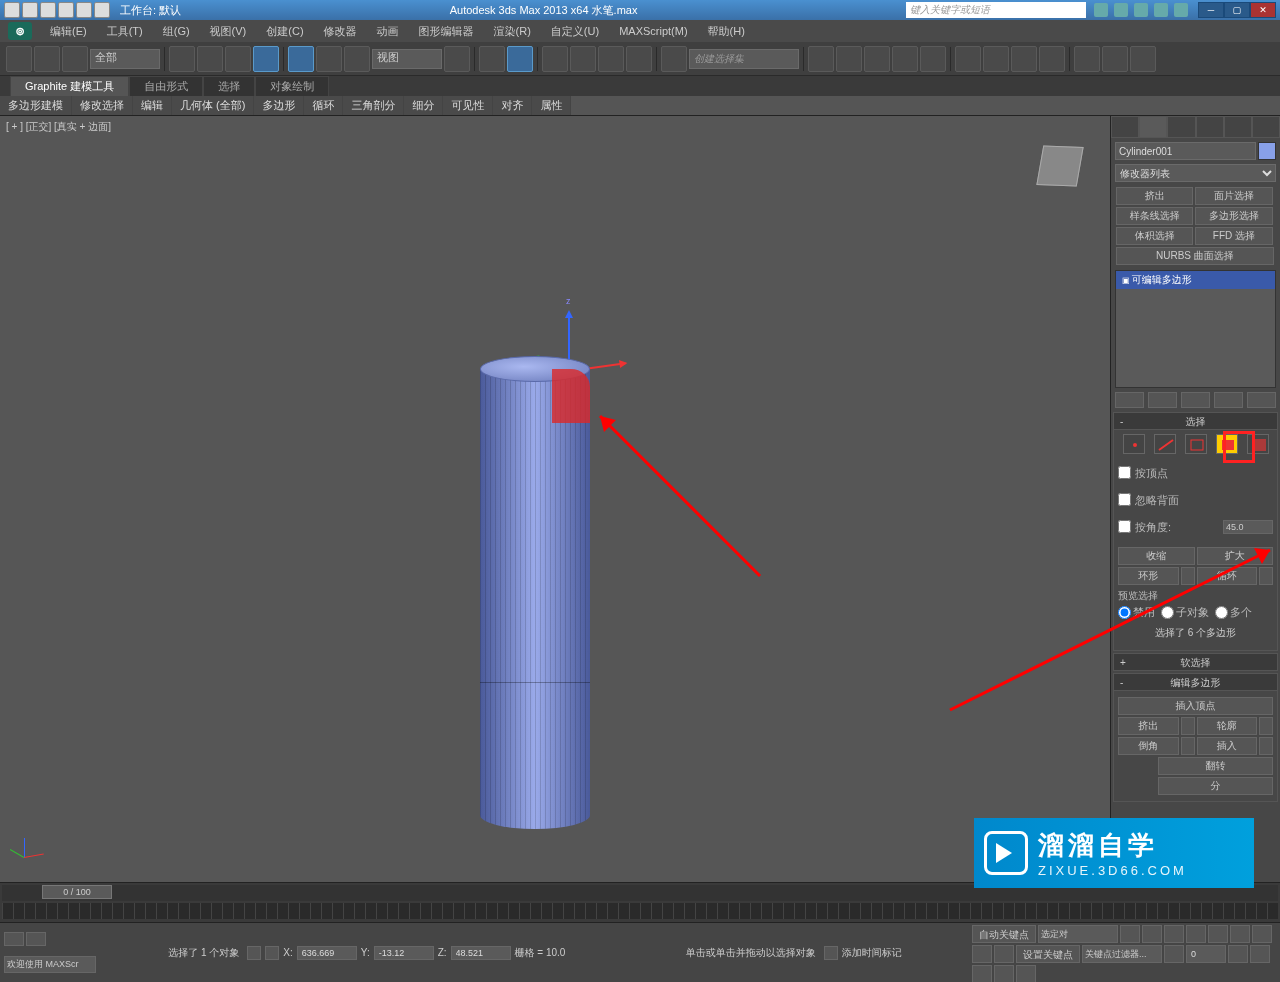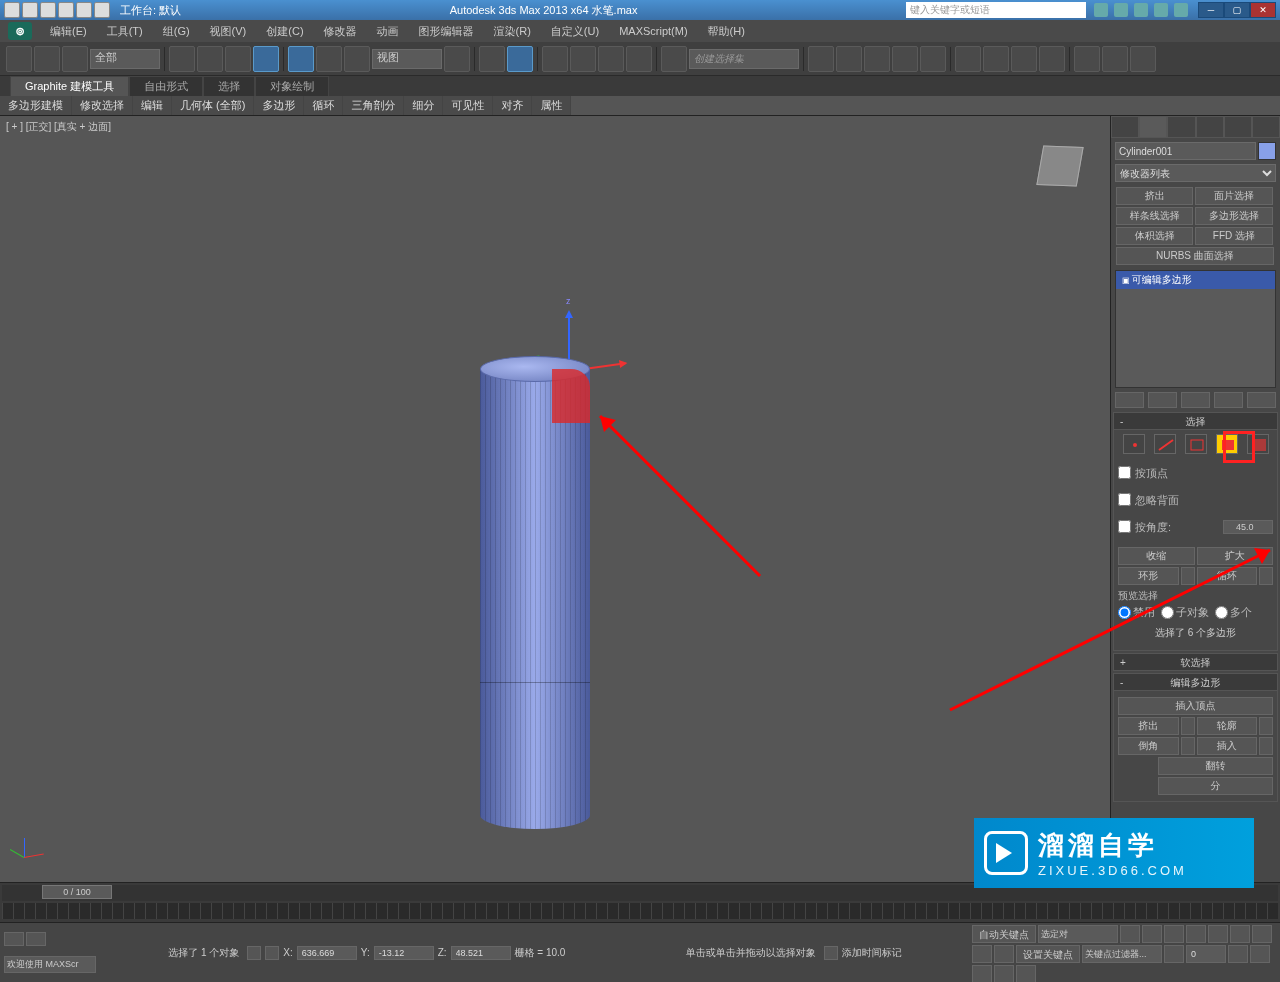--- a/index.html
+++ b/index.html
@@ -2,21 +2,21 @@
 <html><head>
 <meta charset="utf-8">
 <style>
 *{margin:0;padding:0;box-sizing:border-box;font-family:"Microsoft YaHei",Arial,sans-serif;font-size:11px;user-select:none}
 body{background:#3a3a3a;width:1280px;height:982px;overflow:hidden;position:relative}
 .titlebar{background:linear-gradient(#4a90d0,#3a70a8);height:20px;display:flex;align-items:center;color:#fff;padding:0 4px}
 .titlebar .qat{display:flex;gap:2px;align-items:center}
 .titlebar .qat .ico{width:16px;height:16px;background:#ddd;border:1px solid #888;border-radius:2px}
 .titlebar .workspace{margin-left:10px;color:#fff}
 .titlebar .titletext{flex:1;text-align:center;color:#fff}
-.titlebar .search{width:180px;height:16px;background:#fff;color:#999;padding:0 4px;font-size:10px;line-height:16px}
+.titlebar .search{width:180px;height:16px;background:#fff;color:#999;font-style:italic;padding:0 4px;font-size:10px;line-height:16px}
 .titlebar .right-icons{display:flex;gap:6px;margin-left:8px;align-items:center}
 .titlebar .right-icons .ico{width:14px;height:14px;background:#6aa;border-radius:2px}
 .titlebar .winbtns{display:flex;margin-left:10px}
 .titlebar .winbtns div{width:26px;height:16px;background:#2a5a8a;border:1px solid #1a4a7a;color:#fff;text-align:center;line-height:14px;font-size:9px}
 .titlebar .winbtns .close{background:#a33}
 .menubar{background:#4a4a4a;height:22px;display:flex;align-items:center;padding:0 8px}
 .menubar .logo{width:24px;height:18px;background:#1a6a5a;border-radius:3px;margin-right:8px;color:#fff;text-align:center;line-height:18px;font-weight:bold}
 .menubar .mi{color:#ccc;padding:0 10px;cursor:pointer}
 .toolbar{background:#3f3f3f;height:34px;display:flex;align-items:center;padding:0 6px;gap:2px;border-bottom:1px solid #2a2a2a}
 .toolbar .tbtn{width:26px;height:26px;background:#4a4a4a;border:1px solid #5a5a5a;border-radius:2px}
@@ -76,21 +76,21 @@
 .rollout-head::before{content:"-";position:absolute;left:6px}
 .rollout-head.plus::before{content:"+"}
 .rollout-body{background:#474747;padding:4px;border:1px solid #555;border-top:none}
 .subobj-row{display:flex;justify-content:space-around;margin-bottom:4px}
 .subobj-row .so{width:22px;height:20px;border:1px solid #666;background:#444;position:relative}
 .subobj-row .so.red{color:#e33}
 .subobj-row .so svg{width:100%;height:100%}
 .so-highlight{position:absolute;border:3px solid #f22;width:32px;height:32px;right:18px;top:-3px;z-index:10;pointer-events:none}
 .chk-row{display:flex;align-items:flex-start;color:#bbb;font-size:10px;margin:12px 0}
 .chk-row input[type=checkbox]{margin-right:4px}
-.chk-row .spinner{width:50px;height:14px;background:#5a5a5a;border:1px solid #666;color:#ccc;font-size:9px;padding:0 12px;margin-left:auto}
+.chk-row .spinner{width:50px;height:14px;background:#5a5a5a;border:1px solid #666;color:#ccc;font-size:9px;padding:0 2px;margin-left:auto}
 .btn-pair{display:flex;gap:2px;margin:2px 0}
 .btn-pair .pbtn{flex:1;height:18px;background:#555;border:1px solid #666;color:#ccc;text-align:center;line-height:16px;font-size:10px}
 .btn-pair .sp{width:14px;height:18px;background:#555;border:1px solid #666}
 .radio-row{display:flex;gap:6px;color:#bbb;font-size:10px;margin:2px 0}
 .radio-row label{display:flex;align-items:center;gap:2px}
 .sel-info{color:#ccc;font-size:10px;text-align:center;margin:6px 2px}
 .poly-edit-row{display:flex;gap:2px;margin:2px 0}
 .poly-edit-row .pebtn{flex:1;height:18px;background:#555;border:1px solid #666;color:#ccc;text-align:center;line-height:16px;font-size:10px}
 .poly-edit-row .settings{width:14px;height:18px;background:#555;border:1px solid #666}
 .timeline{position:absolute;left:0;right:0;bottom:60px;height:40px;background:#3a3a3a;border-top:1px solid #222}

